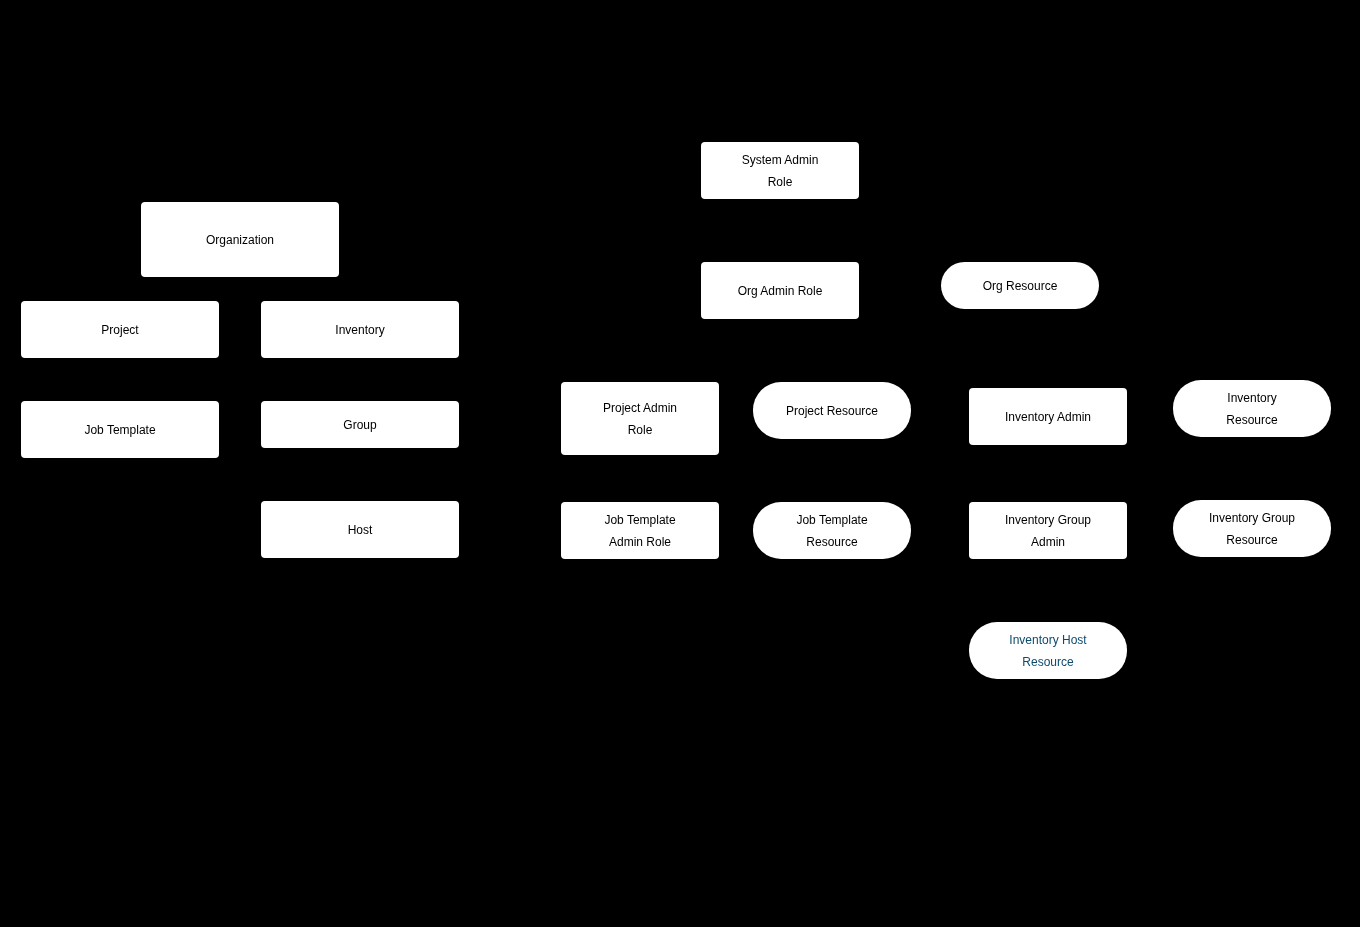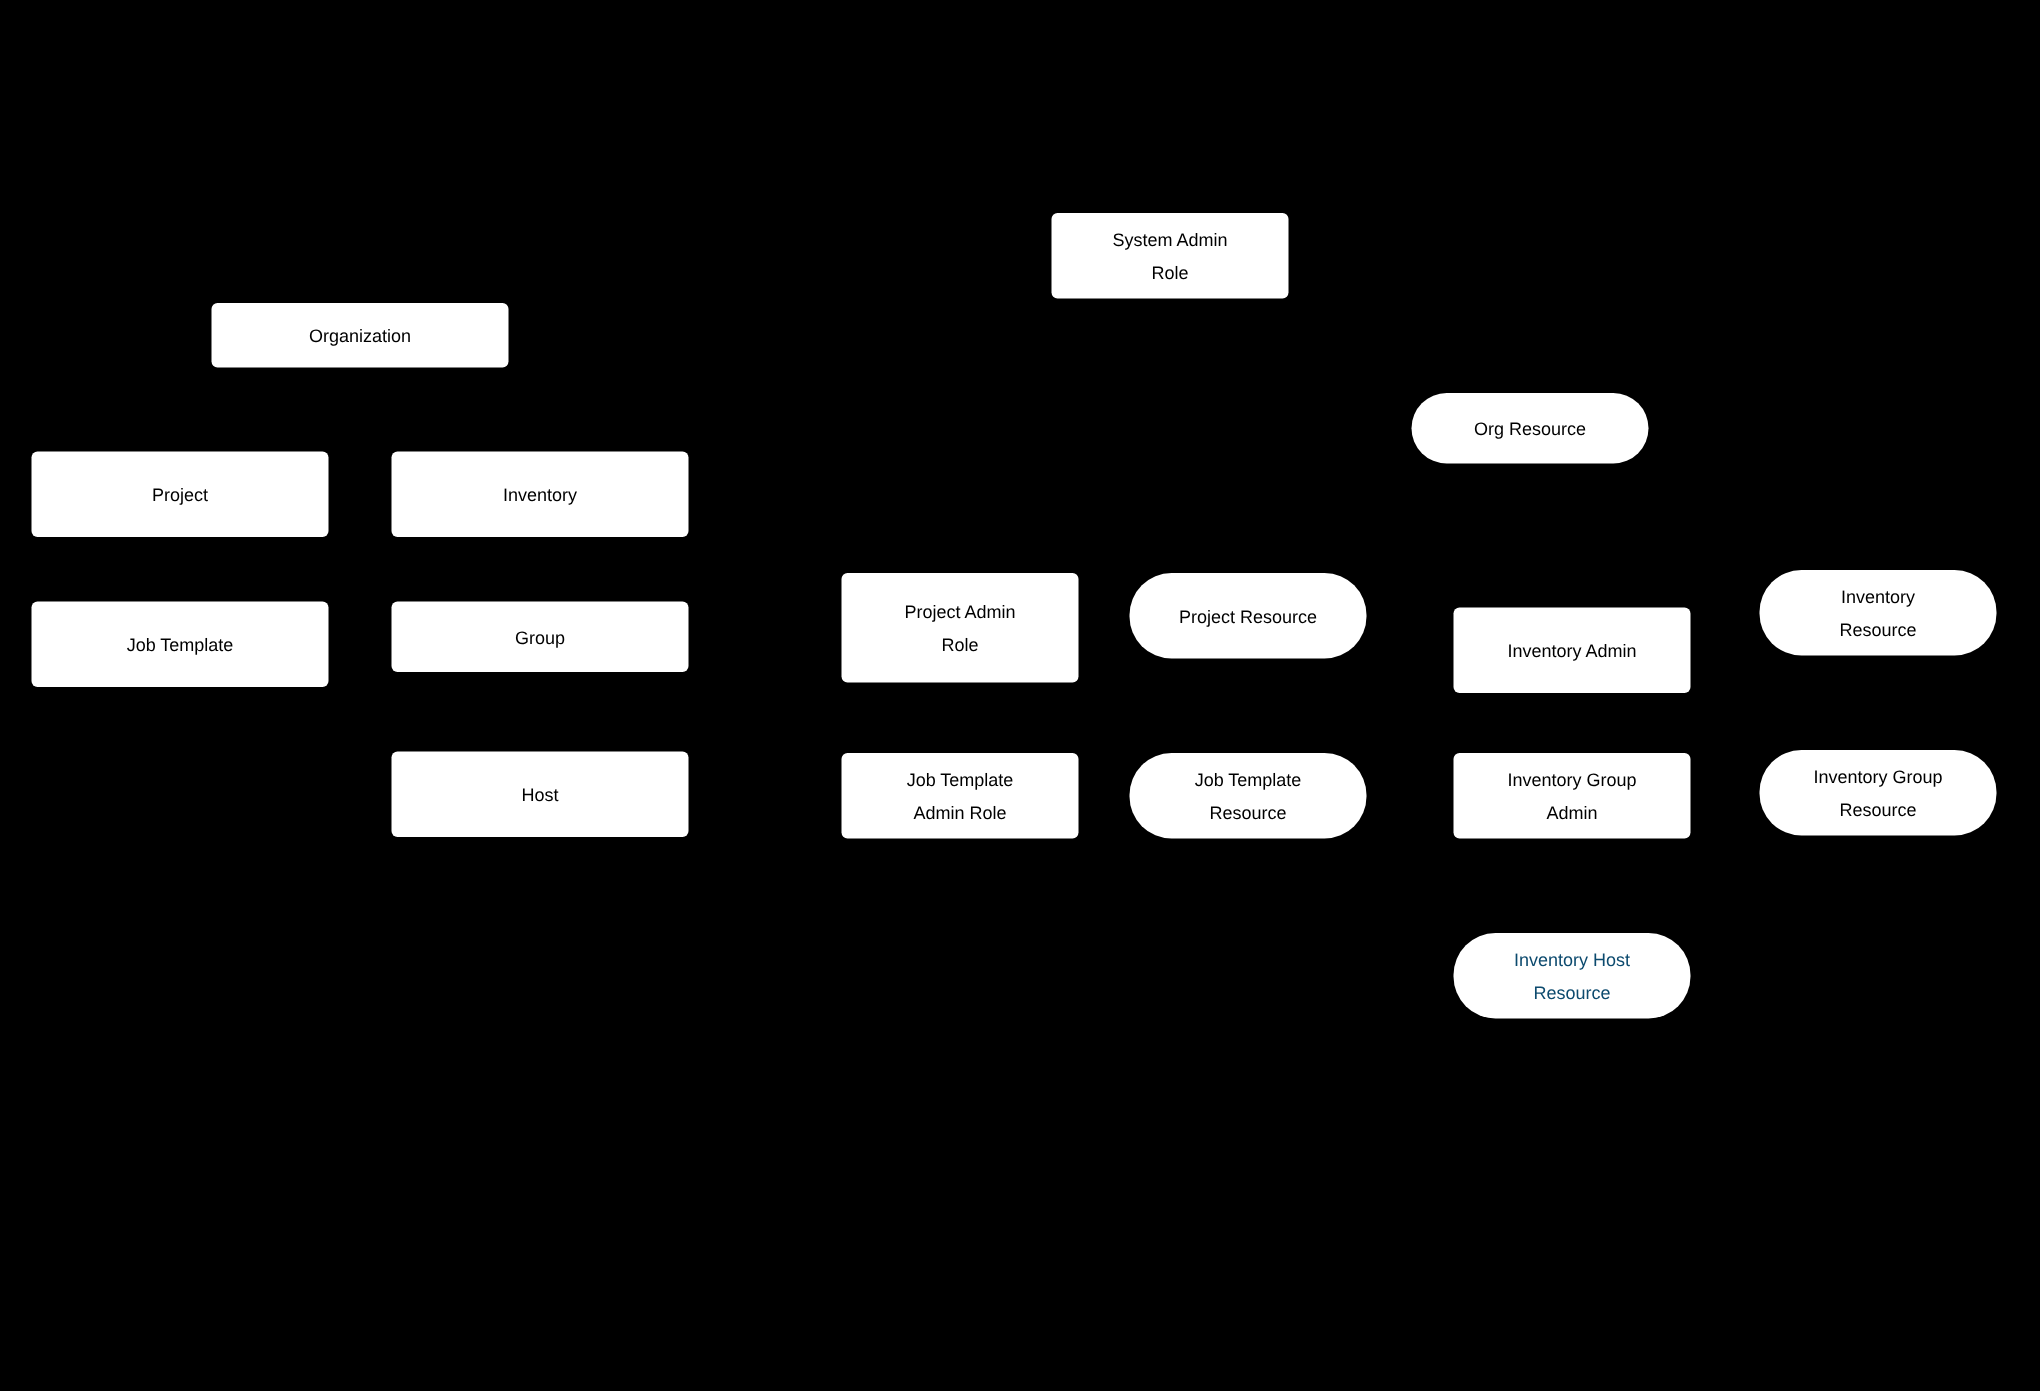--- a/index.html
+++ b/index.html
@@ -37,33 +37,34 @@
     border-radius: 4px;
   }
   .node.stadium {
     border-radius: 28px;
   }
 </style>
 </head>
 <body style="background: rgb(0, 0, 0);">
 
 <div class="canvas">
-    <div class="node rect" style="left: 141px; top: 202px; width: 198px; height: 43px; background: rgb(255, 255, 255); color: rgb(0, 0, 0);">Organization</div>
+    <div class="node rect" style="left: 141px; top: 202px; width: 198px; height: 75px; background: rgb(255, 255, 255); color: rgb(0, 0, 0);">Organization</div>
     <div class="node rect" style="left: 21px; top: 301px; width: 198px; height: 57px; background: rgb(255, 255, 255); color: rgb(0, 0, 0);">Project</div>
     <div class="node rect" style="left: 261px; top: 301px; width: 198px; height: 57px; background: rgb(255, 255, 255); color: rgb(0, 0, 0);">Inventory</div>
     <div class="node rect" style="left: 21px; top: 401px; width: 198px; height: 57px; background: rgb(255, 255, 255); color: rgb(0, 0, 0);">Job Template</div>
     <div class="node rect" style="left: 261px; top: 401px; width: 198px; height: 47px; background: rgb(255, 255, 255); color: rgb(0, 0, 0);">Group</div>
     <div class="node rect" style="left: 261px; top: 501px; width: 198px; height: 57px; background: rgb(255, 255, 255); color: rgb(0, 0, 0);">Host</div>
     <div class="node rect" style="left: 701px; top: 142px; width: 158px; height: 57px; background: rgb(255, 255, 255); color: rgb(0, 0, 0);">System Admin
 Role</div>
+    <div class="node rect" style="left: 701px; top: 262px; width: 158px; height: 57px; background: rgb(255, 255, 255); color: rgb(0, 0, 0);">Org Admin Role</div>
     <div class="node stadium" style="left: 941px; top: 262px; width: 158px; height: 47px; background: rgb(255, 255, 255); color: rgb(0, 0, 0);">Org Resource</div>
     <div class="node rect" style="left: 561px; top: 382px; width: 158px; height: 73px; background: rgb(255, 255, 255); color: rgb(0, 0, 0);">Project Admin
 Role</div>
     <div class="node stadium" style="left: 753px; top: 382px; width: 158px; height: 57px; background: rgb(255, 255, 255); color: rgb(0, 0, 0);">Project Resource</div>
-    <div class="node rect" style="left: 969px; top: 405px; width: 158px; height: 57px; background: rgb(255, 255, 255); color: rgb(0, 0, 0);">Inventory Admin</div>
+    <div class="node rect" style="left: 969px; top: 388px; width: 158px; height: 57px; background: rgb(255, 255, 255); color: rgb(0, 0, 0);">Inventory Admin</div>
     <div class="node stadium" style="left: 1173px; top: 380px; width: 158px; height: 57px; background: rgb(255, 255, 255); color: rgb(0, 0, 0);">Inventory
 Resource</div>
     <div class="node rect" style="left: 561px; top: 502px; width: 158px; height: 57px; background: rgb(255, 255, 255); color: rgb(0, 0, 0);">Job Template
 Admin Role</div>
     <div class="node stadium" style="left: 753px; top: 502px; width: 158px; height: 57px; background: rgb(255, 255, 255); color: rgb(0, 0, 0);">Job Template
 Resource</div>
     <div class="node rect" style="left: 969px; top: 502px; width: 158px; height: 57px; background: rgb(255, 255, 255); color: rgb(0, 0, 0);">Inventory Group
 Admin</div>
     <div class="node stadium" style="left: 1173px; top: 500px; width: 158px; height: 57px; background: rgb(255, 255, 255); color: rgb(0, 0, 0);">Inventory Group
 Resource</div>

